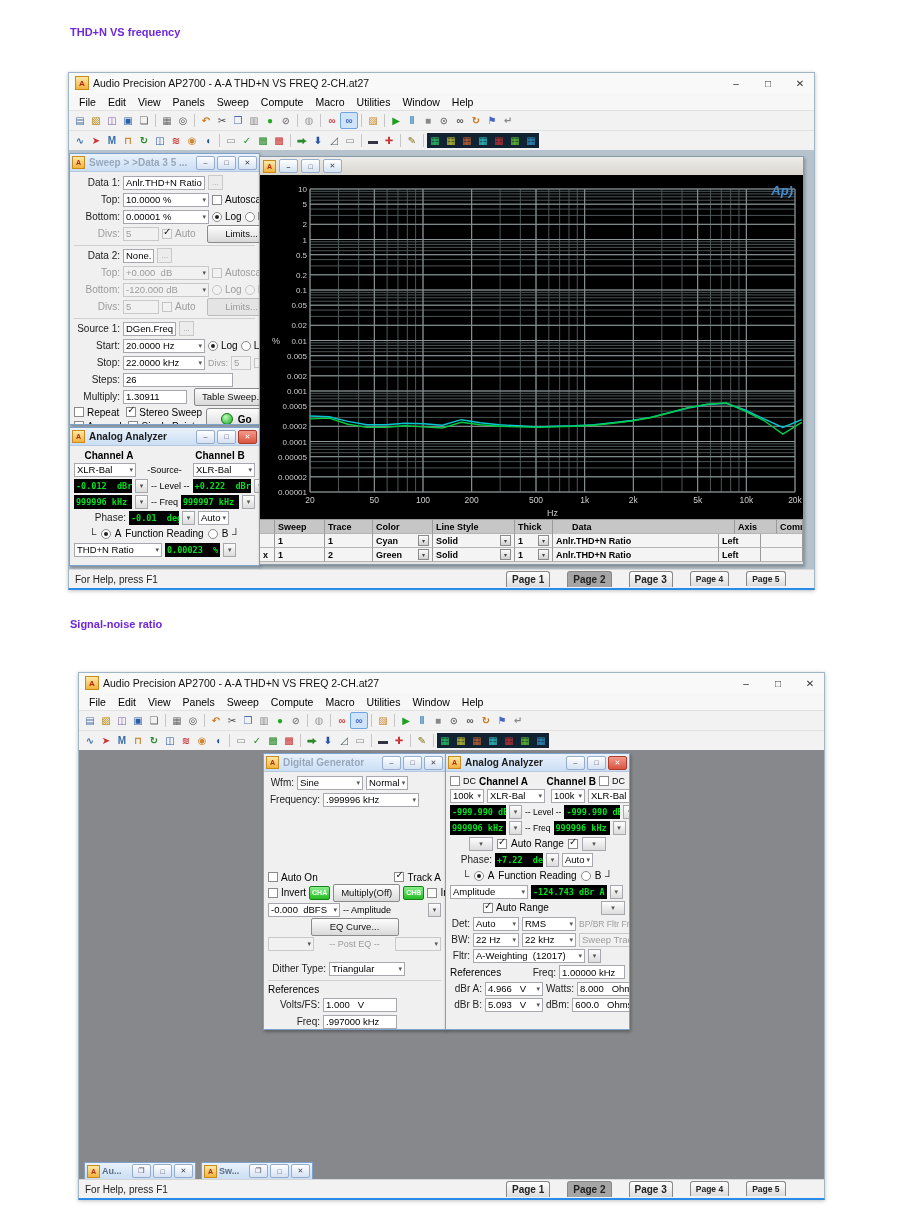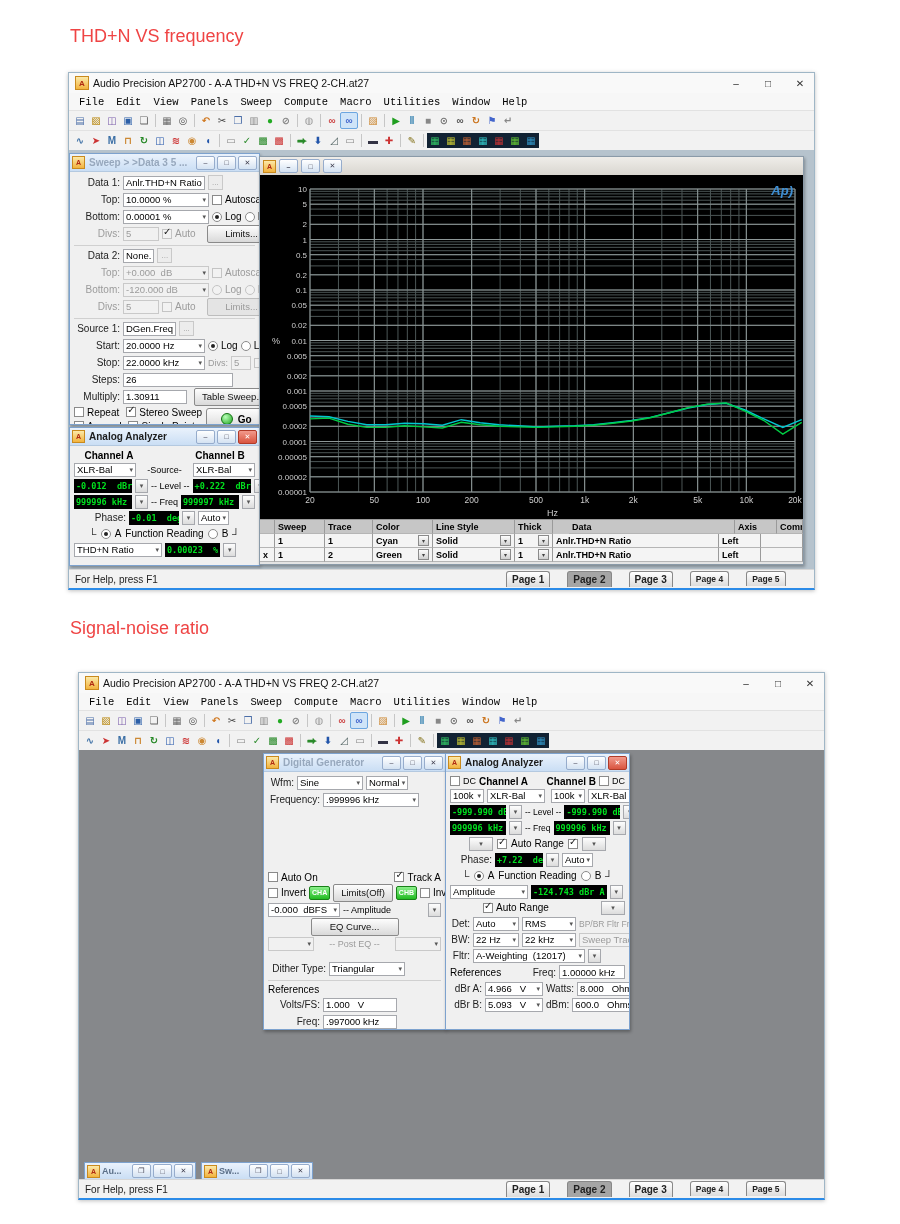--- a/index.html
+++ b/index.html
@@ -1,31 +1,31 @@
 <!DOCTYPE html>
 <html><head>
 <meta charset="utf-8">
 <style>
   html,body{margin:0;padding:0;background:#fff;}
   .page{position:relative;width:900px;height:1224px;background:#fff;
         font-family:"Liberation Sans","DejaVu Sans",sans-serif;color:#000;overflow:hidden;}
   [data-bind]{white-space:pre;}
-  .heading{position:absolute;left:70px;font-size:18px;color:#ef4444;}
+  .heading{position:absolute;left:70px;font-size:11px;color:#6d28d9;font-weight:bold;}
 
   
   .win{position:absolute;background:#f0f0f0;border:1px solid #9fb6c6;border-bottom:2px solid #2b8be8;
        box-shadow:0 1px 4px rgba(0,0,0,.25);display:flex;flex-direction:column;}
   .titlebar{height:20px;background:#f9f9f9;display:flex;align-items:center;padding:0 6px;flex:none;}
   .titlebar .ttxt{font-size:10.5px;color:#111;margin-left:4px;flex:1;overflow:hidden;}
   .wbtn{width:16px;text-align:center;font-size:10px;color:#333;margin-left:16px;}
   .appicon{width:12px;height:12px;flex:none;background:linear-gradient(#fce9a8,#f2b33d);
            border:1px solid #c98a1e;color:#b02a12;font-size:8px;font-weight:bold;
            display:inline-flex;align-items:center;justify-content:center;}
   .menubar{height:17px;display:flex;align-items:center;padding:0 4px;flex:none;background:#f7f7f7;font-size:10.5px;}
-  .menu-item{padding:0 6px;font-family:Liberation Mono, monospace;}
+  .menu-item{padding:0 6px;}
   .toolbar{height:19px;display:flex;align-items:center;padding:0 3px;flex:none;background:#f2f2f2;
            border-top:1px solid #e2e2e2;}
   .ticon{width:16px;height:15px;display:inline-flex;align-items:center;justify-content:center;
          font-size:10px;font-weight:bold;flex:none;}
   .tsel{border:1px solid #6ca6e0;background:#cfe4f8;border-radius:2px;}
   .tsep{width:1px;height:13px;background:#c6c6c6;margin:0 3px;flex:none;}
   .workspace{position:relative;flex:1;overflow:hidden;}
   .ws1{background:#b6c3cd;}
   .ws2{background:#86888b;}
   .statusbar{height:18px;background:#f2f2f2;border-top:1px solid #d6d6d6;display:flex;align-items:center;
@@ -733,21 +733,21 @@
             <span class="cb"></span>
             <span data-bind="dgen.auto_on">Auto On</span>
             <span class="flex1"></span>
             <span class="cb checked"></span>
             <span data-bind="dgen.track_a">Track A</span>
           </div>
           <div class="frow">
             <span class="cb"></span>
             <span data-bind="dgen.invert_a">Invert</span>
             <span class="chip" data-bind="dgen.cha">CHA</span>
-            <span class="btn" style="flex:1" data-bind="dgen.outputs">Limits(Off)</span>
+            <span class="btn" style="flex:1" data-bind="dgen.outputs">Multiply(Off)</span>
             <span class="chip" data-bind="dgen.chb">CHB</span>
             <span class="cb"></span>
             <span data-bind="dgen.invert_b">Invert</span>
           </div>
           <div class="frow">
             <span class="combo" style="width:72px">
                 <span class="cval" data-bind="dgen.amplitude">-0.000  dBFS</span>
                 <span class="arr" data-bind="misc.arrow">▾</span>
               </span>
             <span style="font-size:9px" data-bind="dgen.amplitude_label">-- Amplitude</span>

